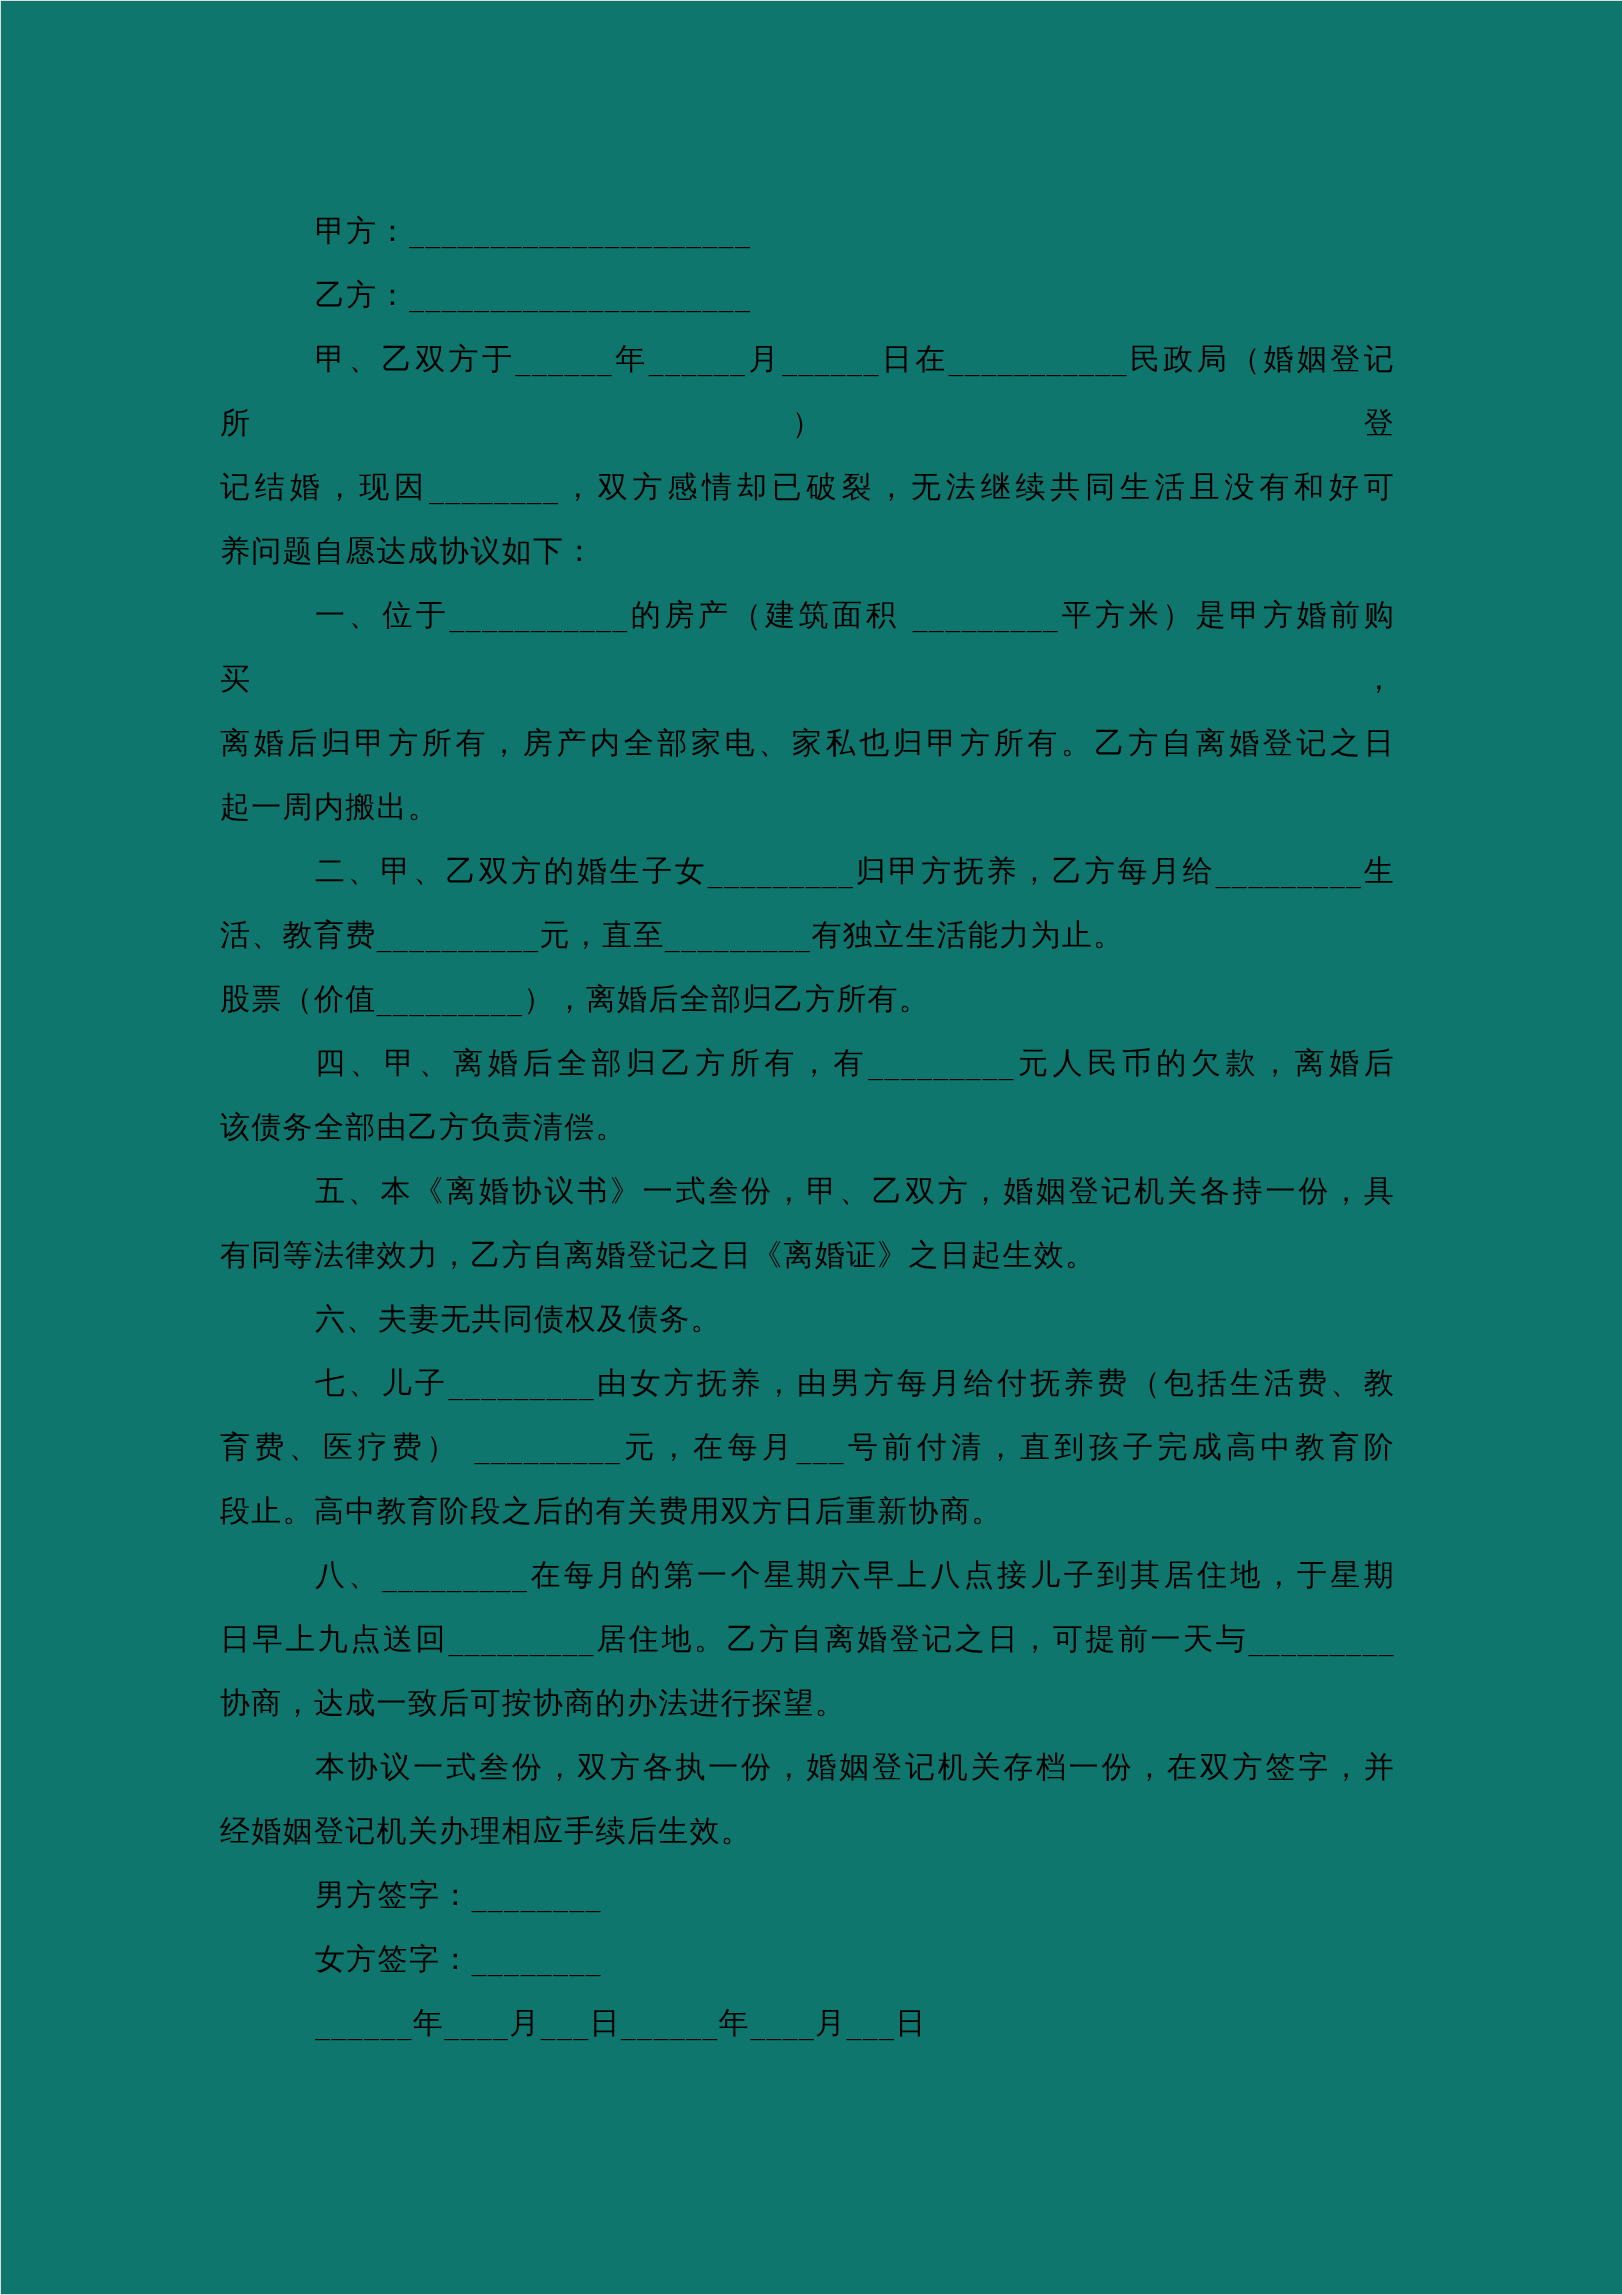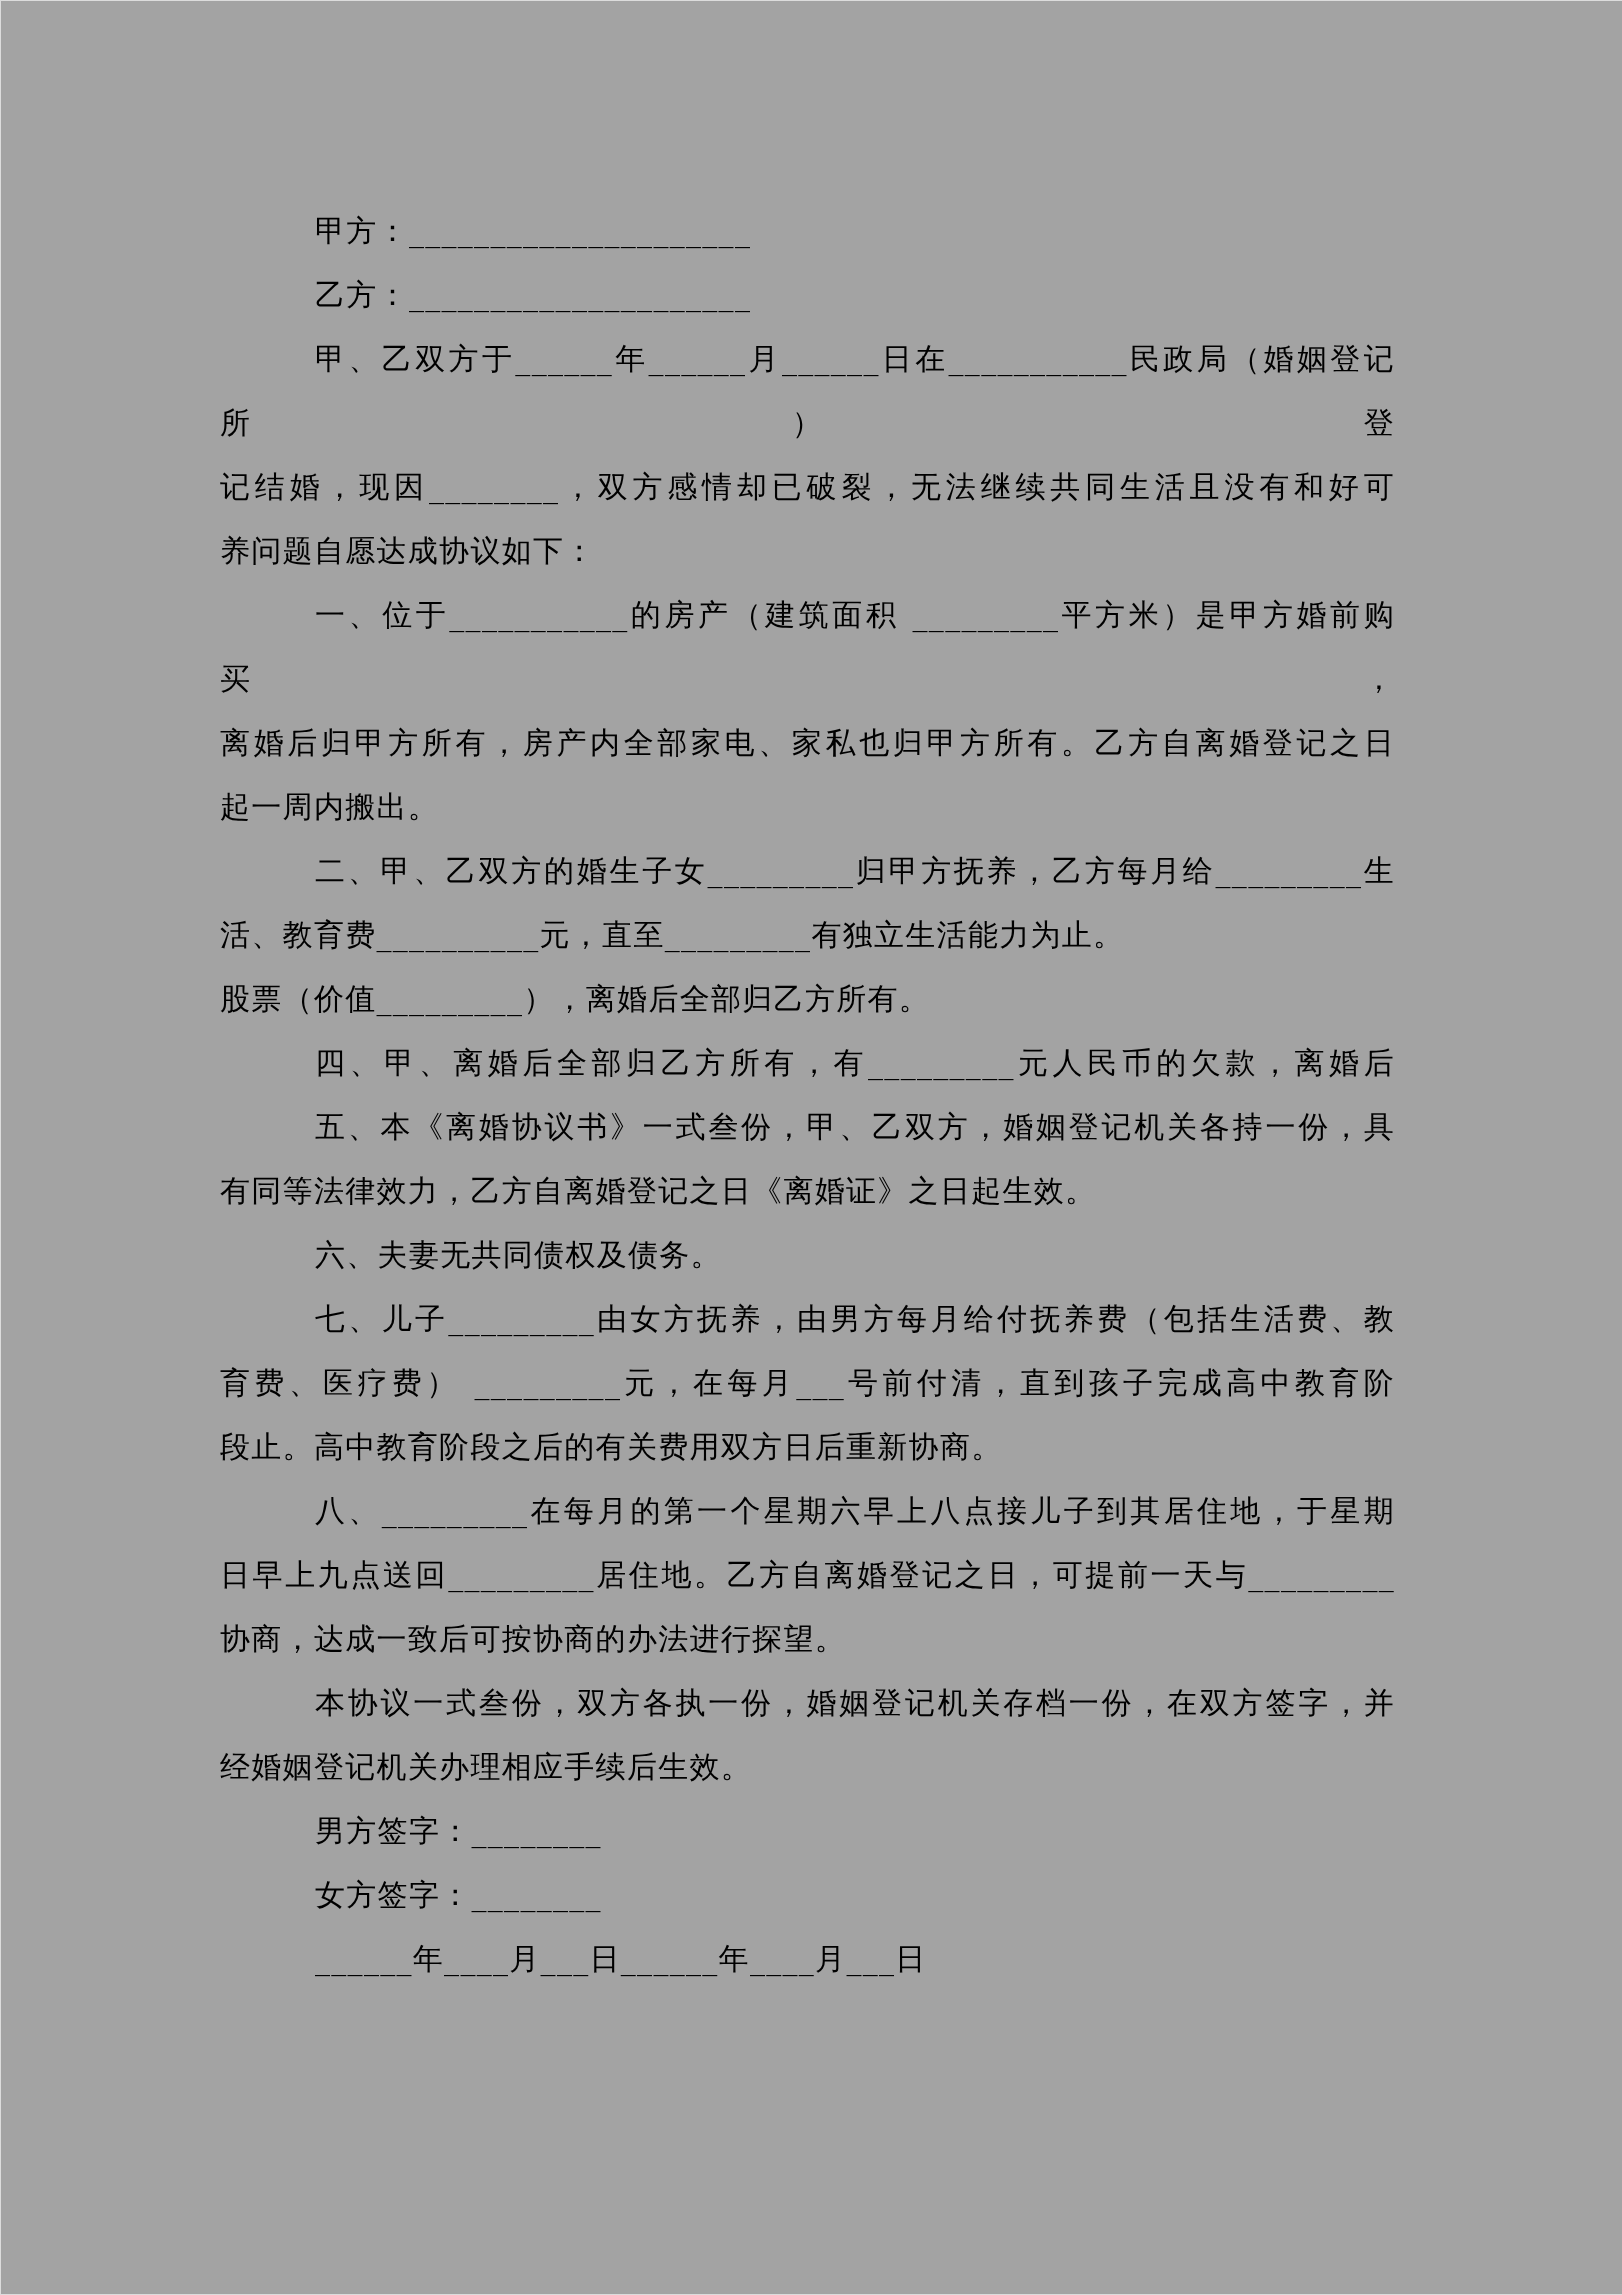--- a/index.html
+++ b/index.html
@@ -4,21 +4,21 @@
 <style>
   html, body {
     margin: 0;
     padding: 0;
     background: #ffffff;
   }
   .page {
     position: relative;
     width: 1623px;
     height: 2295px;
-    background: #a3a3a3;
+    background: #0f766e;
     border: 1.3px solid #dcdcdc;
     box-sizing: border-box;
     overflow: hidden;
     font-family: "DejaVu Serif", "Liberation Serif", serif;
     color: #000000;
   }
   .doc {
     position: absolute;
     left: 219px;
     top: 198px;
@@ -50,20 +50,21 @@
       <div class="line indent justify">甲、乙双方于______年______月______日在___________民政局（婚姻登记所）登</div>
       <div class="line justify">记结婚，现因________，双方感情却已破裂，无法继续共同生活且没有和好可</div>
       <div class="line">养问题自愿达成协议如下：</div>
       <div class="line indent justify">一、位于___________的房产（建筑面积 _________平方米）是甲方婚前购买，</div>
       <div class="line justify">离婚后归甲方所有，房产内全部家电、家私也归甲方所有。乙方自离婚登记之日</div>
       <div class="line">起一周内搬出。</div>
       <div class="line indent justify">二、甲、乙双方的婚生子女_________归甲方抚养，乙方每月给_________生</div>
       <div class="line">活、教育费__________元，直至_________有独立生活能力为止。</div>
       <div class="line">股票（价值_________），离婚后全部归乙方所有。</div>
       <div class="line indent justify">四、甲、离婚后全部归乙方所有，有_________元人民币的欠款，离婚后</div>
+      <div class="line">该债务全部由乙方负责清偿。</div>
       <div class="line indent justify">五、本《离婚协议书》一式叁份，甲、乙双方，婚姻登记机关各持一份，具</div>
       <div class="line">有同等法律效力，乙方自离婚登记之日《离婚证》之日起生效。</div>
       <div class="line indent">六、夫妻无共同债权及债务。</div>
       <div class="line indent justify">七、儿子_________由女方抚养，由男方每月给付抚养费（包括生活费、教</div>
       <div class="line justify">育费、医疗费） _________元，在每月___号前付清，直到孩子完成高中教育阶</div>
       <div class="line">段止。高中教育阶段之后的有关费用双方日后重新协商。</div>
       <div class="line indent justify">八、_________在每月的第一个星期六早上八点接儿子到其居住地，于星期</div>
       <div class="line justify">日早上九点送回_________居住地。乙方自离婚登记之日，可提前一天与_________</div>
       <div class="line">协商，达成一致后可按协商的办法进行探望。</div>
       <div class="line indent justify">本协议一式叁份，双方各执一份，婚姻登记机关存档一份，在双方签字，并</div>

